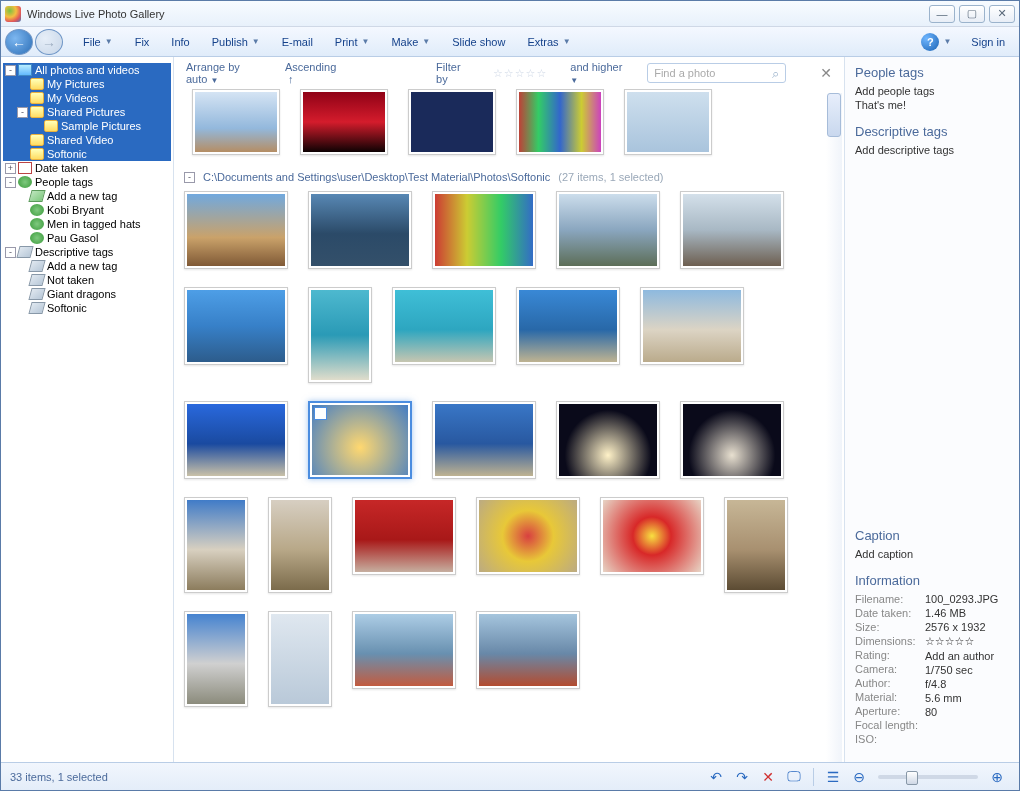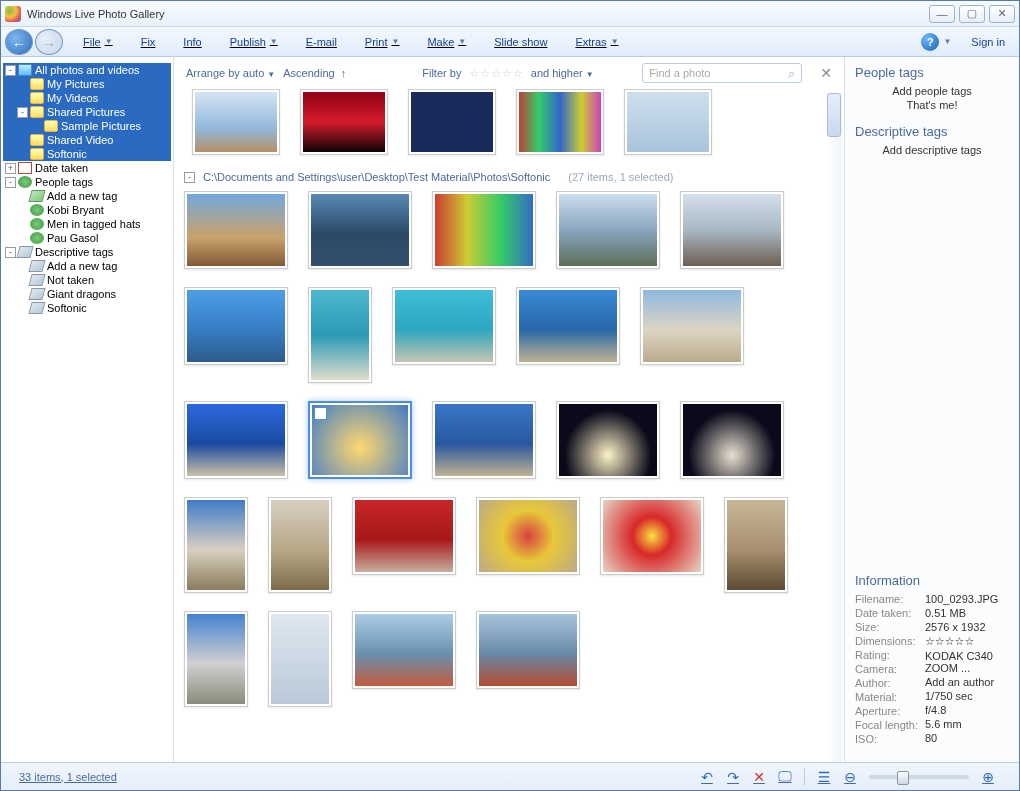--- a/index.html
+++ b/index.html
@@ -5,21 +5,21 @@
 * { margin:0; padding:0; box-sizing:border-box; font-family:"Segoe UI",Tahoma,sans-serif; font-size:11px; }
 body { width:1020px; height:791px; background:#fff; overflow:hidden; border:1px solid #5a7ba8; }
 .titlebar { height:26px; background:linear-gradient(#f7fbff,#e8f1fb); display:flex; align-items:center; padding:0 4px; border-bottom:1px solid #cfd8e6; }
 .titlebar .app-icon { width:16px; height:16px; margin-right:6px; background:radial-gradient(circle at 30% 30%,#7bc043,#f5be41 40%,#e15759 70%,#3b7dbf); border-radius:3px; }
 .titlebar .title { color:#333; }
 .titlebar .spacer { flex:1; }
 .wbtn { width:26px; height:18px; border:1px solid #9bb3cc; border-radius:3px; margin-left:4px; display:flex; align-items:center; justify-content:center; color:#5a6a7b; background:linear-gradient(#fff,#e8eef7); cursor:pointer; }
 .toolbar { height:30px; background:linear-gradient(#f4f8ff,#e0ecfa); display:flex; align-items:center; padding:0 4px; border-bottom:1px solid #b9cde6; }
 .navbtn { width:28px; height:26px; border:1px solid #6e95c6; border-radius:50%; background:radial-gradient(circle at 35% 35%,#7db7f0,#2d6fb7); display:flex; align-items:center; justify-content:center; color:#fff; font-size:14px; margin-right:2px; cursor:pointer; }
 .navbtn.fwd { background:radial-gradient(circle at 35% 35%,#e6eef8,#c7d6e8); color:#9eaec2; }
-.menus { display:flex; gap:8px; margin-left:8px;text-decoration:underline; }
+.menus { display:flex; gap:2px; margin-left:8px; }
 .menu { padding:4px 10px; color:#15428b; cursor:pointer; border-radius:3px; display:flex; align-items:center; gap:4px; }
 .menu .arrow { font-size:8px; color:#5a7ba8; }
 .toolbar .spacer { flex:1; }
 .help { width:18px; height:18px; border-radius:50%; background:radial-gradient(circle at 30% 30%,#6fb6ff,#1a62b3); color:#fff; display:flex; align-items:center; justify-content:center; font-weight:bold; margin-right:4px; }
 .signin { color:#15428b; padding:4px 10px; cursor:pointer; }
 .main { display:flex; height:705px; }
 .tree { width:173px; border-right:1px solid #d7e2ef; padding:6px 2px; overflow:hidden; background:#fff; }
 .tnode { display:flex; align-items:center; padding:1px 2px; cursor:pointer; white-space:nowrap; }
 .tnode .exp { width:11px; height:11px; border:1px solid #99a; font-size:9px; line-height:9px; text-align:center; margin-right:2px; color:#556; background:#fff; }
 .tnode .noexp { width:11px; margin-right:2px; }
@@ -28,45 +28,45 @@
 .ic-pic { background:linear-gradient(#a8d8ff,#5aa8e5); border:1px solid #3a7db4; }
 .ic-cal { background:#fff; border:1px solid #bb4444; }
 .ic-person { background:radial-gradient(circle,#7fc97f,#3a9a3a); border-radius:50%; }
 .ic-tag { background:linear-gradient(135deg,#bde5bd,#7fc97f); border:1px solid #5a9a5a; transform:skewX(-15deg); }
 .ic-dtag { background:linear-gradient(135deg,#e0e8f0,#b8c8d8); border:1px solid #8898a8; transform:skewX(-15deg); }
 .sel { background:#2a6ac1; color:#fff; }
 .sel .ticon { filter:brightness(1.1); }
 .ind1 { padding-left:14px; }
 .ind2 { padding-left:28px; }
 .content { flex:1; display:flex; flex-direction:column; position:relative; }
-.filterbar { height:32px; display:flex; align-items:center; padding:0 12px; gap:8px; color:#4b6a9b; }
+.filterbar { height:32px; display:flex; align-items:center; padding:0 12px; gap:24px; color:#4b6a9b; }
 .filterbar .lbl { cursor:pointer; }
 .stars { display:flex; gap:1px; }
 .star { color:#cfd8e6; font-size:11px; }
 .search { margin-left:auto; border:1px solid #b9cde6; border-radius:3px; padding:3px 22px 3px 6px; width:160px; color:#888; position:relative; background:#fff; }
 .search::after { content:"⌕"; position:absolute; right:6px; top:2px; color:#9bb3cc; font-size:13px; }
 .closep { margin-left:10px; color:#888; cursor:pointer; font-size:14px; }
 .gallery { flex:1; overflow:hidden; padding:0 10px 10px 10px; }
 .grouphdr { display:flex; align-items:center; gap:8px; margin:10px 0 8px 0; color:#4b6a9b; font-size:12px; }
 .grouphdr .exp { width:11px; height:11px; border:1px solid #99a; font-size:9px; line-height:9px; text-align:center; color:#556; }
-.grouphdr .cnt { color:#9aa8b8;margin-left:10px; }
+.grouphdr .cnt { color:#9aa8b8; }
 .thumbs { display:flex; flex-wrap:wrap; gap:18px 20px; margin-bottom:16px; }
 .thumb { width:104px; height:78px; background:#888; border:1px solid #ccc; padding:2px; background-clip:content-box; box-shadow:0 1px 2px rgba(0,0,0,0.1); cursor:pointer; position:relative; }
 .thumb.tall { width:64px; height:96px; }
 .thumb.sm { width:88px; height:66px; }
 .thumb.selected { border:2px solid #4b8de0; box-shadow:0 0 6px rgba(75,141,224,0.5); }
 .thumb.selected::before { content:""; position:absolute; top:4px; left:4px; width:11px; height:11px; background:#fff; border:1px solid #4b8de0; }
 .panel { width:175px; border-left:1px solid #d7e2ef; padding:8px 10px; display:flex; flex-direction:column; gap:4px; background:#fbfcfe; }
 .psec { margin-bottom:8px; }
 .psec h3 { color:#4b6a9b; font-size:13px; font-weight:normal; margin-bottom:4px; }
-.psec .link { color:#333; cursor:pointer; padding:1px 0;text-align:center; }
+.psec .link { color:#333; cursor:pointer; padding:1px 0; }
 .pgap { flex:1; }
 .info dt { float:left; width:70px; color:#888; clear:left; padding:1px 0; }
 .info dd { color:#333; padding:1px 0; }
-.statusbar { height:28px; border-top:1px solid #b9cde6; background:linear-gradient(#f1f6fd,#e4edf9); display:flex; align-items:center; padding:0 18px; color:#4b6a9b;text-decoration:underline; }
+.statusbar { height:28px; border-top:1px solid #b9cde6; background:linear-gradient(#f1f6fd,#e4edf9); display:flex; align-items:center; padding:0 9px; color:#4b6a9b; }
 .statusbar .spacer { flex:1; }
 .sbtn { width:22px; height:22px; display:flex; align-items:center; justify-content:center; cursor:pointer; font-size:14px; margin:0 2px; }
 .slider { width:100px; height:4px; background:#cfd8e6; border-radius:2px; margin:0 6px; position:relative; }
 .slider::after { content:""; position:absolute; left:28px; top:-4px; width:10px; height:12px; background:linear-gradient(#fff,#cfd8e6); border:1px solid #8898a8; border-radius:2px; }
 .scroll-hint { position:absolute; right:2px; top:36px; width:16px; bottom:0; background:linear-gradient(to left,#f0f4fa,transparent); }
 .scroll-thumb { position:absolute; right:3px; top:36px; width:14px; height:44px; background:linear-gradient(#e7eefb,#c9d8ee); border:1px solid #a6bcd9; border-radius:3px; }
 </style>
 </head>
 <body>
 
@@ -284,33 +284,36 @@
       <h3>People tags</h3>
       <div class="link">Add people tags</div>
       <div class="link">That's me!</div>
     </div>
     <div class="psec">
       <h3>Descriptive tags</h3>
       <div class="link">Add descriptive tags</div>
     </div>
     <div class="pgap"></div>
     <div class="psec">
+      <h3>Caption</h3>
+      <div class="link">Add caption</div>
+    </div>
+    <div class="psec">
       <h3>Information</h3>
       <dl class="info" id="info">
           <dt>Filename:</dt>
           <dd>100_0293.JPG</dd>
           <dt>Date taken:</dt>
           <dt>Size:</dt>
-          <dd>0.51 MB</dd>
+          <dd>1.46 MB</dd>
           <dt>Dimensions:</dt>
           <dd>2576 x 1932</dd>
           <dt>Rating:</dt>
           <dd>☆☆☆☆☆</dd>
           <dt>Camera:</dt>
-          <dd>KODAK C340 ZOOM ...</dd>
           <dt>Author:</dt>
           <dd>Add an author</dd>
           <dt>Material:</dt>
           <dd>1/750 sec</dd>
           <dt>Aperture:</dt>
           <dd>f/4.8</dd>
           <dt>Focal length:</dt>
           <dd>5.6 mm</dd>
           <dt>ISO:</dt>
           <dd>80</dd>

